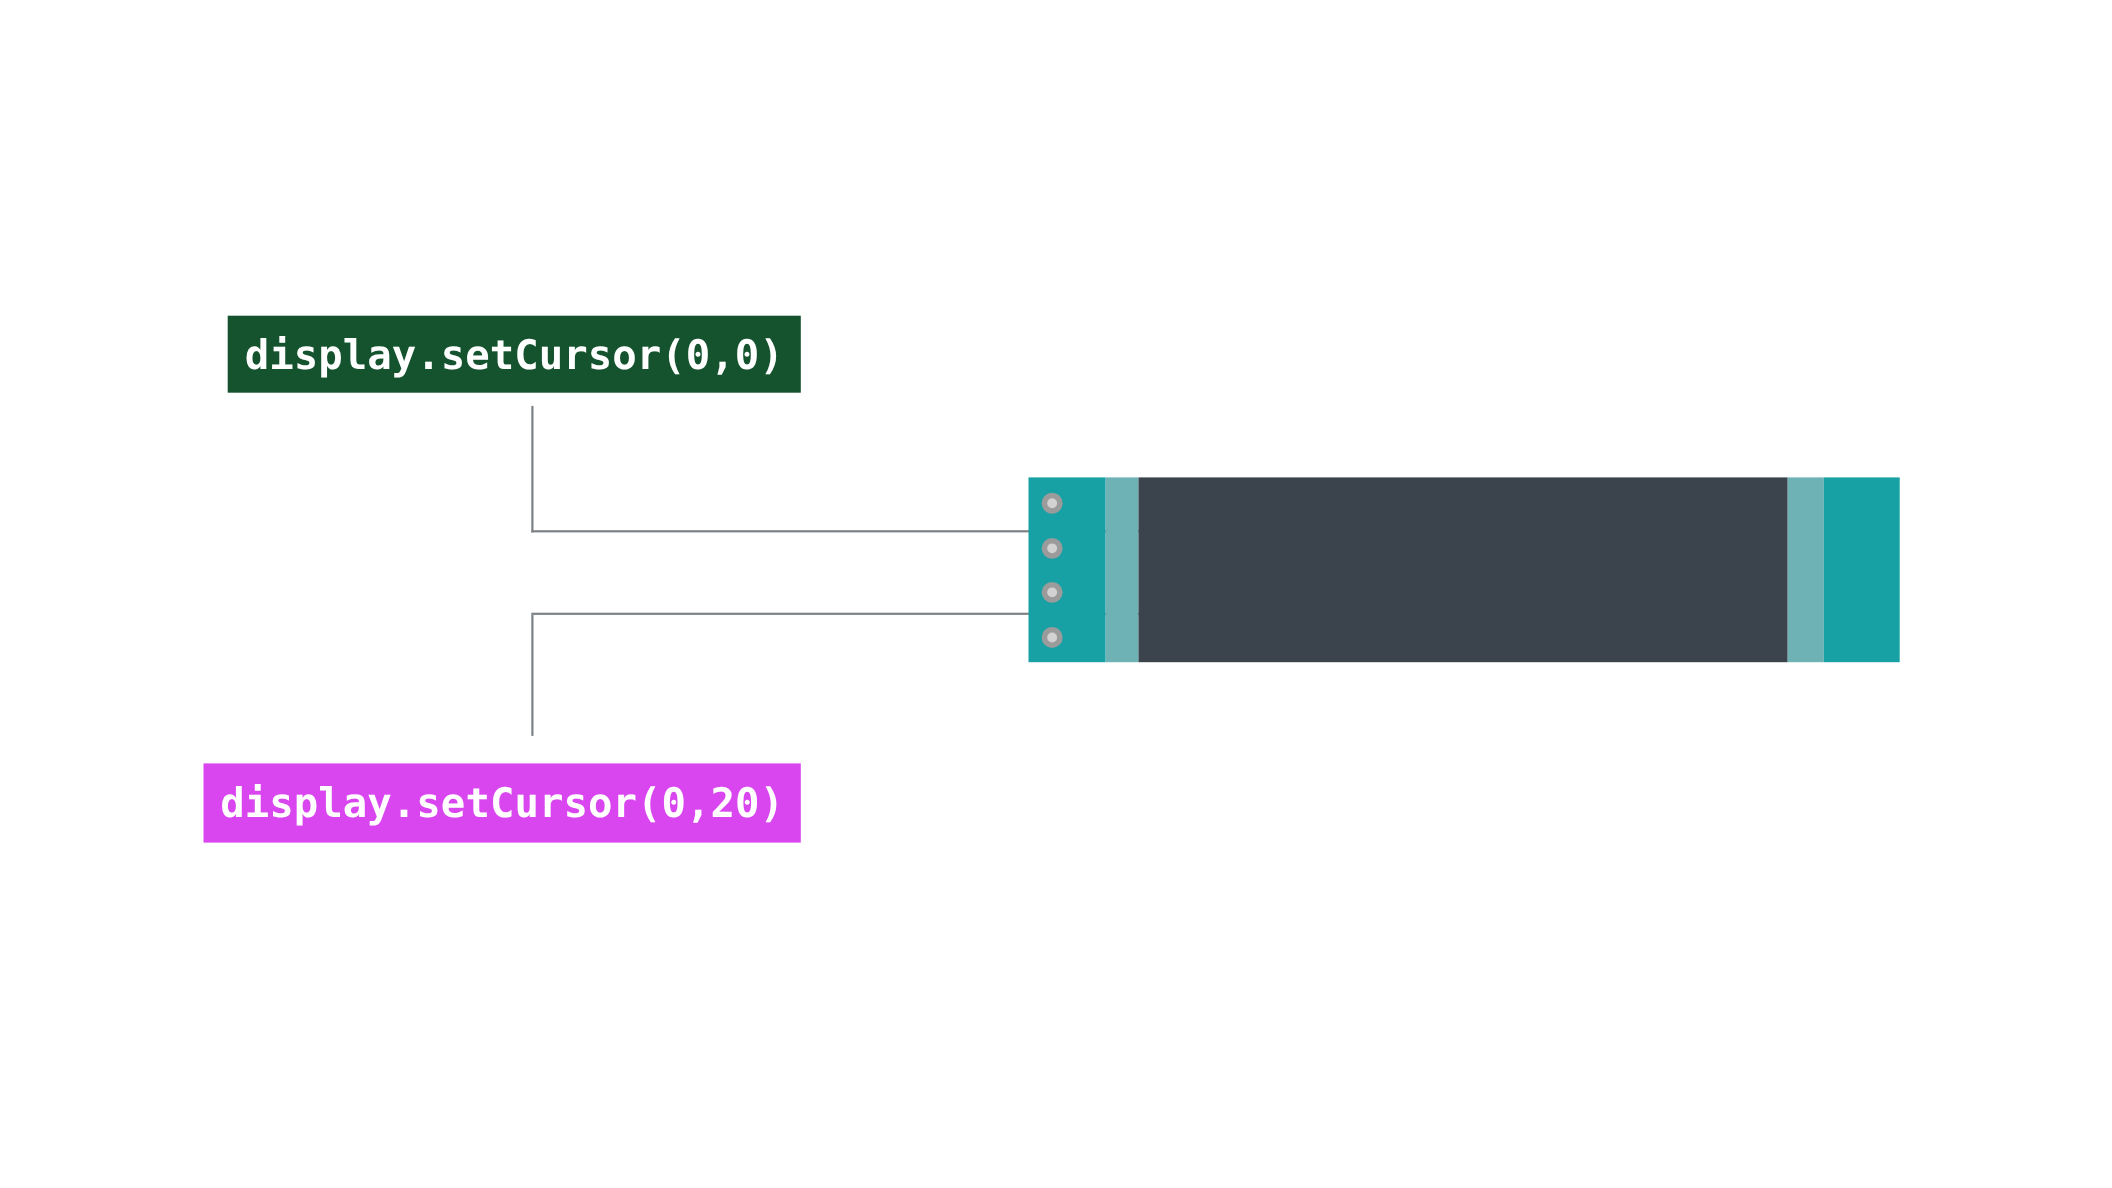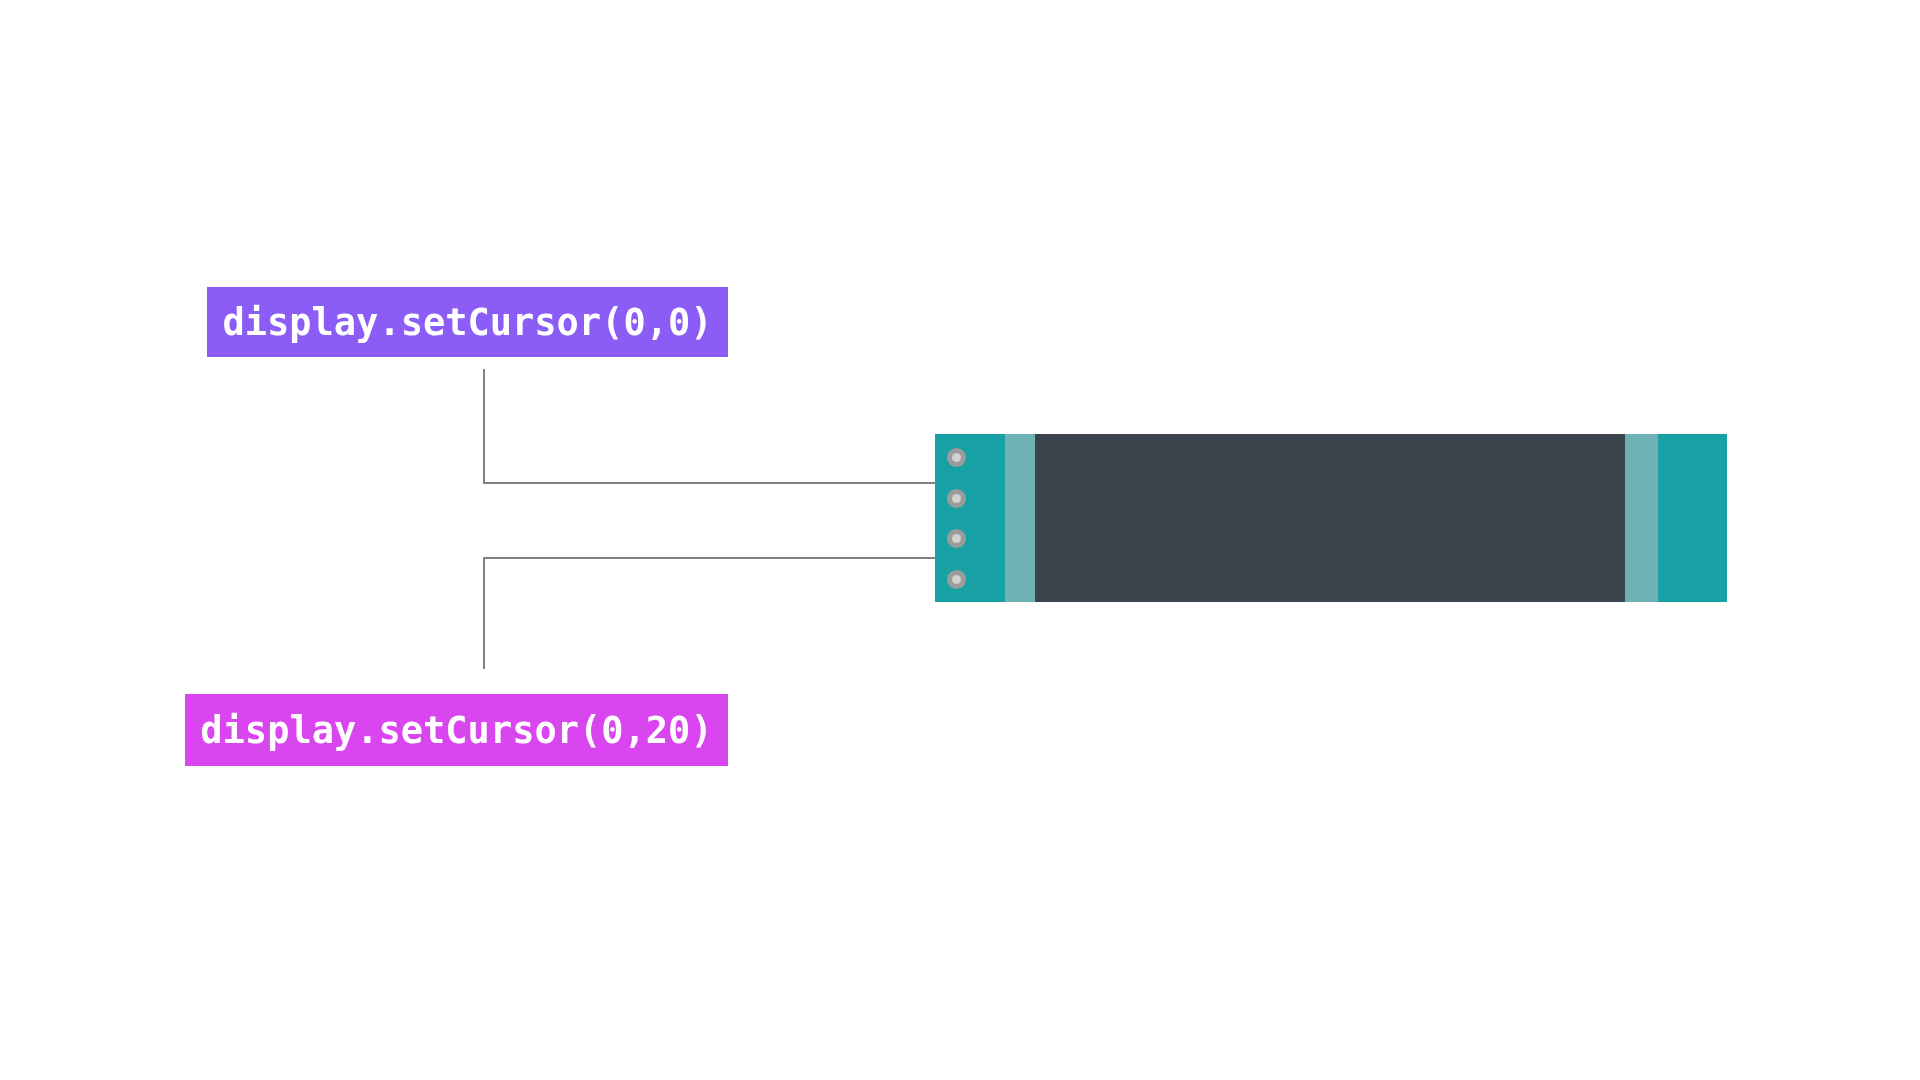--- a/index.html
+++ b/index.html
@@ -75,21 +75,21 @@
     font-size: 68px;
     line-height: 75px;
     white-space: pre;
   }
 </style>
 </head>
 <body>
 
 <div class="canvas" style="background: rgb(255, 255, 255);">
 
-  <div class="code-label top" style="background: #8b5cf6; color: rgb(255, 255, 255);">
+  <div class="code-label top" style="background: #14532d; color: rgb(255, 255, 255);">
     <span>display.setCursor(0,0)</span>
   </div>
 
   <div class="code-label bottom" style="background: #d946ef; color: rgb(255, 255, 255);">
     <span>display.setCursor(0,20)</span>
   </div>
 
   <div class="line v1" style="background: rgb(125, 130, 134);"></div>
   <div class="line h1" style="background: rgb(125, 130, 134);"></div>
 

